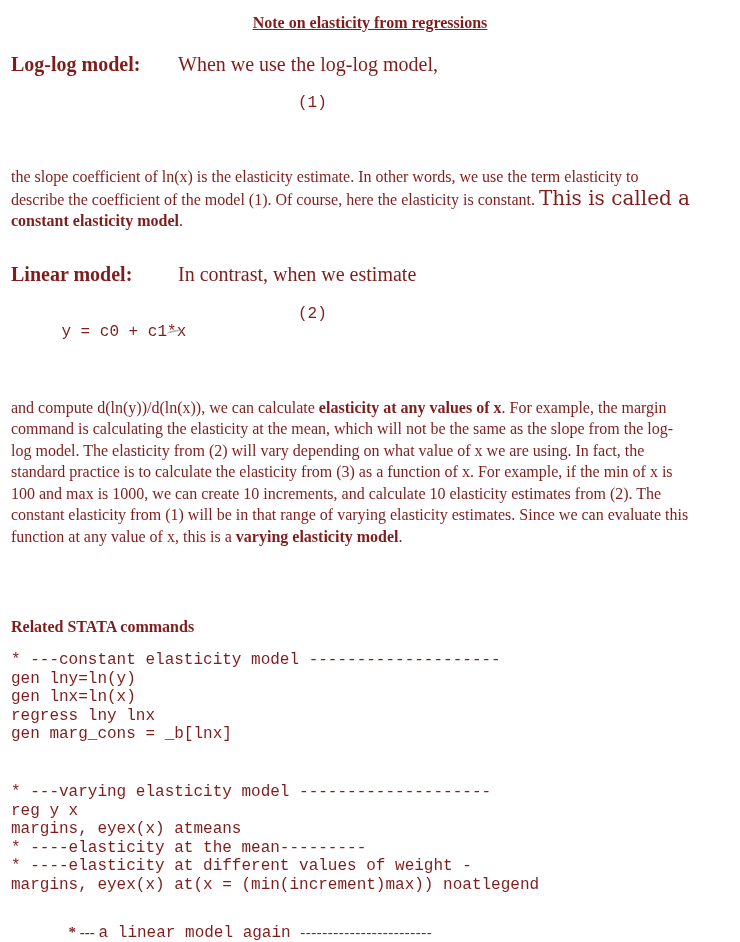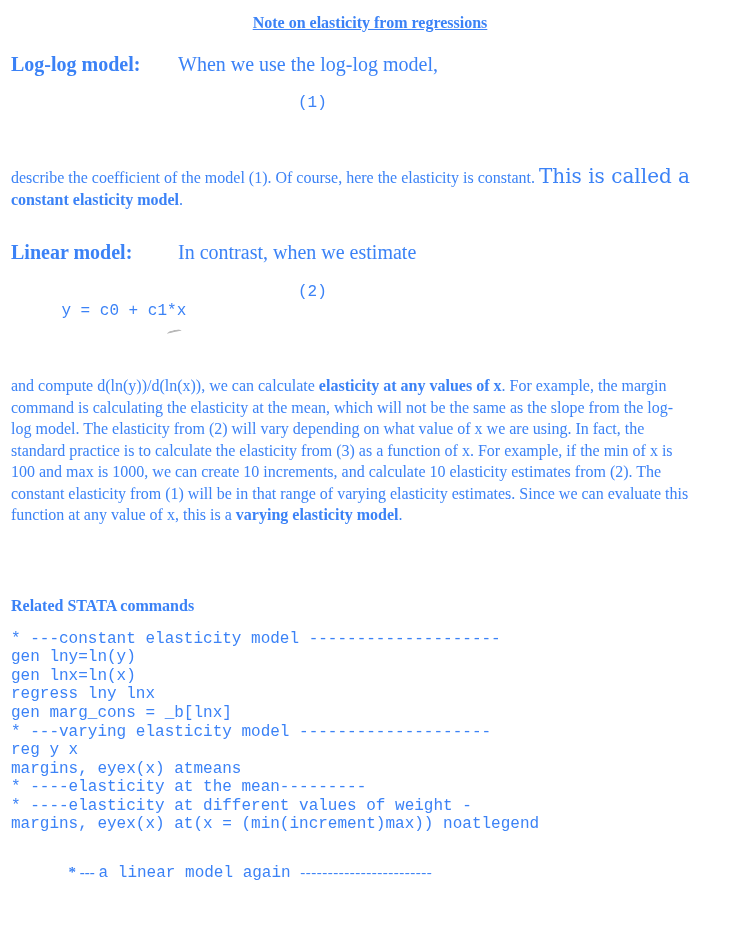--- a/index.html
+++ b/index.html
@@ -3,21 +3,21 @@
 <meta charset="utf-8">
 <style>
   html,body{margin:0;padding:0;background:#ffffff;}
   .page{
     position:relative;
     width:740px;height:942px;
     box-sizing:border-box;
     padding:12px 0 0 11px;
     overflow:hidden;
     background:#ffffff;
-    color:#3b82f6;
+    color:#7f1d1d;
     font-family:"Liberation Serif", serif;
   }
   .title{width:718px;text-align:center;font-weight:bold;font-size:16px;line-height:22px;}
   .title .u{text-decoration:underline;}
   .t-line{font-size:16px;line-height:21.5px;white-space:nowrap;}
   .labeled{font-size:20px;line-height:21.5px;white-space:nowrap;}
   .label{display:inline-block;width:167px;font-weight:bold;}
   .alt{font-family:"DejaVu Serif", serif;font-size:20px;}
   .mono-line{
     font-family:"Liberation Mono","DejaVu Sans Mono",monospace;
@@ -46,20 +46,23 @@
 
   <div class="labeled" style="margin-top:20px;">
     <span class="label">Log-log model:</span><span>When we use the log-log model,</span>
   </div>
 
   <div class="mono-line eq-line eq1" style="margin-top:18px;">
     <span class="eq-num">(1)</span>
   </div>
 
   <div style="margin-top:17px;">
+    <div class="t-line">
+      <span>the slope coefficient of ln(x) is the elasticity estimate. In other words, we use the term elasticity to</span>
+    </div>
     <div class="t-line">
       <span>describe the coefficient of the model (1). Of course, here the elasticity is constant. </span><span class="alt">This is called a</span>
     </div>
     <div class="t-line">
       <b>constant elasticity model</b><span>.</span>
     </div>
   </div>
 
   <div class="labeled" style="margin-top:32px;">
     <span class="label">Linear model:</span><span>In contrast, when we estimate</span>
@@ -97,21 +100,21 @@
   <div class="t-line" style="margin-top:69px;font-weight:bold;">Related STATA commands</div>
 
   <div style="margin-top:13.5px;">
     <div class="mono-line">* ---constant elasticity model --------------------</div>
     <div class="mono-line">gen lny=ln(y)</div>
     <div class="mono-line">gen lnx=ln(x)</div>
     <div class="mono-line">regress lny lnx</div>
     <div class="mono-line">gen marg_cons = _b[lnx]</div>
   </div>
 
-  <div style="">
+  <div style="margin-top:39px;">
     <div class="mono-line">* ---varying elasticity model --------------------</div>
     <div class="mono-line">reg y x</div>
     <div class="mono-line">margins, eyex(x) atmeans</div>
     <div class="mono-line">* ----elasticity at the mean---------</div>
     <div class="mono-line">* ----elasticity at different values of weight -</div>
     <div class="mono-line">margins, eyex(x) at(x = (min(increment)max)) noatlegend</div>
   </div>
 
   <div style="margin-top:10px;">
     <div class="mono-line">

